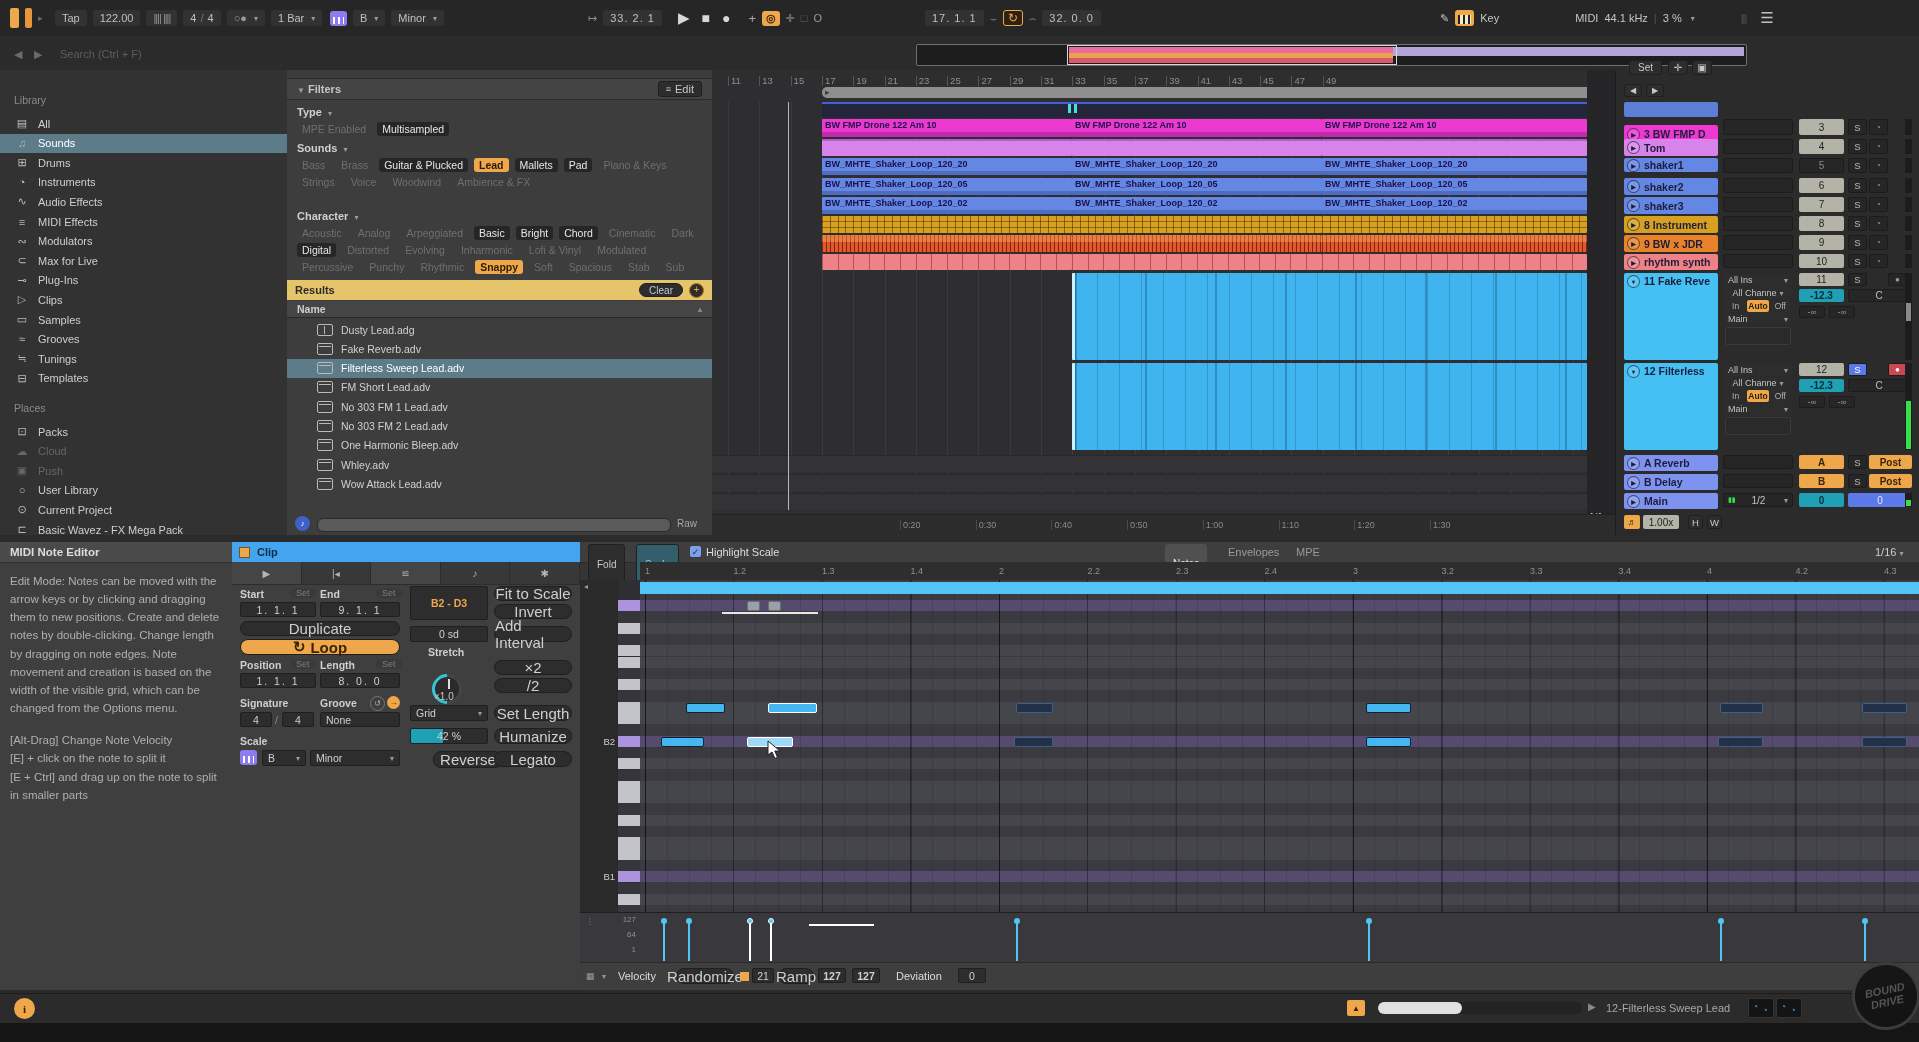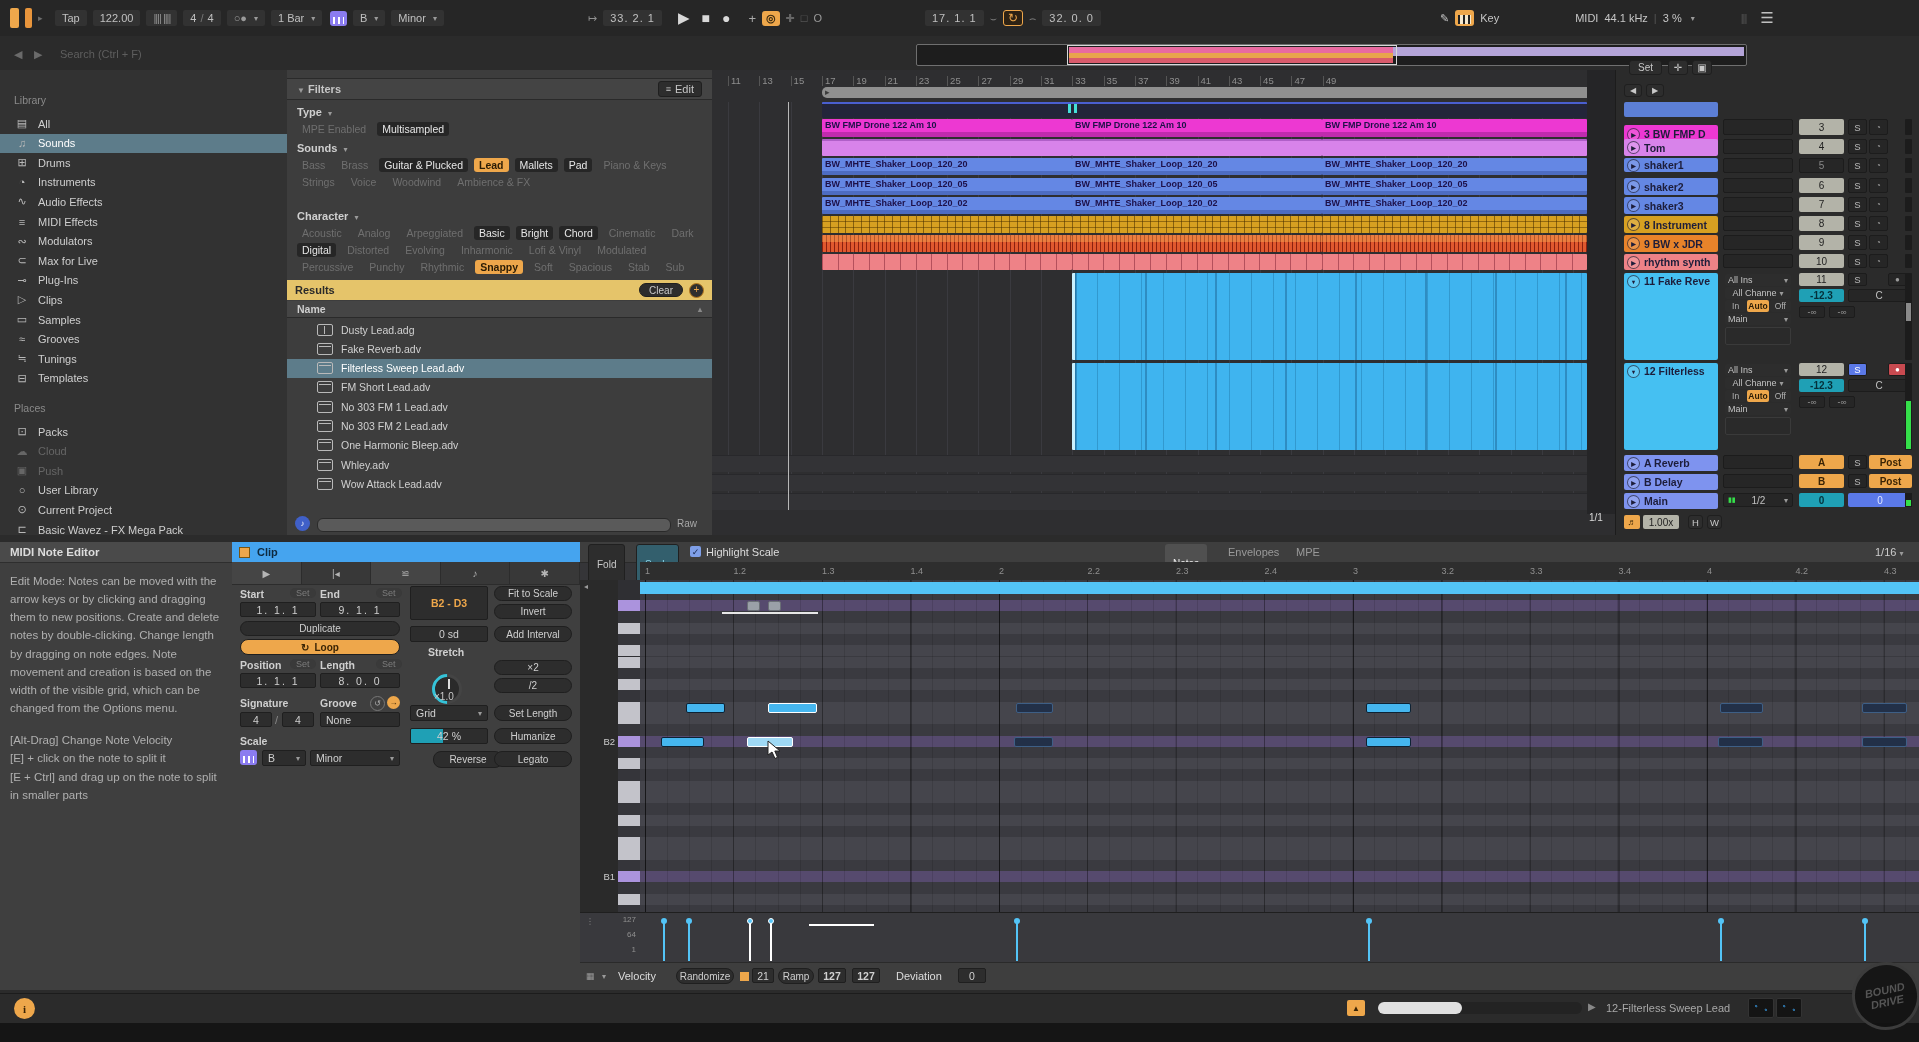--- a/index.html
+++ b/index.html
@@ -112,21 +112,21 @@
   #clip-hdr{position:absolute;left:0;top:0;width:348px;height:20px;background:#45a4ef;display:flex;align-items:center;
     gap:7px;padding-left:7px;box-sizing:border-box;color:#0e2a40;font-weight:bold;}
   #clip-tabs{position:absolute;left:0;top:20px;width:348px;height:22px;background:#383838;border-bottom:1px solid #2c2c2c;display:flex;}
   .ctab{flex:1;display:flex;align-items:center;justify-content:center;color:#b5b5b5;font-size:10px;border-right:1px solid #2c2c2c;}
   .ctab.act{background:#454545;}
   .cp-lbl{color:#cfcfcf;font-size:10.5px;font-weight:bold;}
   .setpill{background:#3a3a3a;border-radius:7px;color:#7c7c7c;font-size:9px;padding:0 6px;}
   .valbox{background:#2d2d2d;border:1px solid #1f1f1f;border-radius:2px;color:#d0d0d0;display:flex;align-items:center;
     justify-content:center;letter-spacing:2px;font-size:10.5px;box-sizing:border-box;}
   .cbtn{background:#2d2d2d;border:1px solid #1f1f1f;border-radius:8px;color:#cfcfcf;display:flex;align-items:center;
-    justify-content:center;font-size:10px;box-sizing:border-box;}
+    justify-content:center;font-size:15px;box-sizing:border-box;}
   #knob{width:30px;height:30px;border-radius:50%;background:#2a2a2a;border:3px solid #444;box-sizing:border-box;position:relative;}
   #knob:before{content:"";position:absolute;left:-3px;top:-3px;width:30px;height:30px;border-radius:50%;
     border:3px solid transparent;border-left-color:#35c3d8;border-top-color:#35c3d8;transform:rotate(-45deg);box-sizing:border-box;}
   #knob:after{content:"";position:absolute;left:13px;top:2px;width:2px;height:10px;background:#ddd;}
   #editor{left:580px;top:542px;width:1339px;height:448px;background:#353538;overflow:hidden;}
   #ed-hdr{position:absolute;left:0;top:0;width:1339px;height:20px;background:#3e3e3e;border-bottom:1px solid #2a2a2a;}
   .edbtn{position:absolute;top:2px;height:15px;padding:12px 8px;background:#2d2d2d;border:1px solid #202020;border-radius:3px;
     color:#c8c8c8;display:flex;align-items:center;font-size:10px;}
   #ed-ruler{position:absolute;left:60px;top:20px;width:1279px;height:18px;background:#2e2e2e;border-bottom:1px solid #222;}
   .beatlbl{position:absolute;top:4px;color:#8f8f8f;font-size:9px;}
@@ -537,20 +537,30 @@
         <div class="clip c-cyanBig" style="left: 360px; top: 293px; width: 515px; height: 87px;"></div>
         <div style="position: absolute; left: 0px; top: 385px; width: 875px; height: 16px; background: rgb(51, 51, 54); border-top: 1px solid rgb(40, 40, 43);"></div>
         <div style="position: absolute; left: 0px; top: 404px; width: 875px; height: 16px; background: rgb(51, 51, 54); border-top: 1px solid rgb(40, 40, 43);"></div>
         <div style="position: absolute; left: 0px; top: 423px; width: 875px; height: 16px; background: rgb(51, 51, 54); border-top: 1px solid rgb(40, 40, 43);"></div>
       </div>
     <div class="abs" style="left:356px;top:34px;width:3px;height:9px;background:#45e0d8;"></div>
     <div class="abs" style="left:362px;top:34px;width:3px;height:9px;background:#45e0d8;"></div>
     <div class="abs" style="left:76px;top:32px;width:1px;height:408px;background:#b8b8b8;"></div>
     <div id="gapcol"></div>
     <div class="abs" style="left:877px;top:424px;color:#d8d8d8;font-size:10px;margin-top:18px;">1/1</div>
+    <div id="arr-times">
+        <span class="timelbl" style="left: 188px;">0:20</span>
+        <span class="timelbl" style="left: 263.7px;">0:30</span>
+        <span class="timelbl" style="left: 339.4px;">0:40</span>
+        <span class="timelbl" style="left: 415.1px;">0:50</span>
+        <span class="timelbl" style="left: 490.8px;">1:00</span>
+        <span class="timelbl" style="left: 566.5px;">1:10</span>
+        <span class="timelbl" style="left: 642.2px;">1:20</span>
+        <span class="timelbl" style="left: 717.9px;">1:30</span>
+      </div>
   </div>
 
   <div id="tracks" class="abs">
     <div class="abs pill" style="left:13px;top:-10px;height:15px;padding:0 8px;font-size:10px;">Set</div>
     <div class="abs pill" style="left:52px;top:-10px;height:15px;width:20px;font-size:10px;">✛</div>
     <div class="abs pill" style="left:76px;top:-10px;height:15px;width:20px;font-size:10px;">▣</div>
     <div class="abs pill" style="left:8px;top:14px;height:13px;width:18px;font-size:8px;">◀</div>
     <div class="abs pill" style="left:30px;top:14px;height:13px;width:18px;font-size:8px;">▶</div>
     <div id="track-rows">
         <div class="tname" style="top: 32px; height: 15px; background: rgb(92, 127, 214);"></div>

